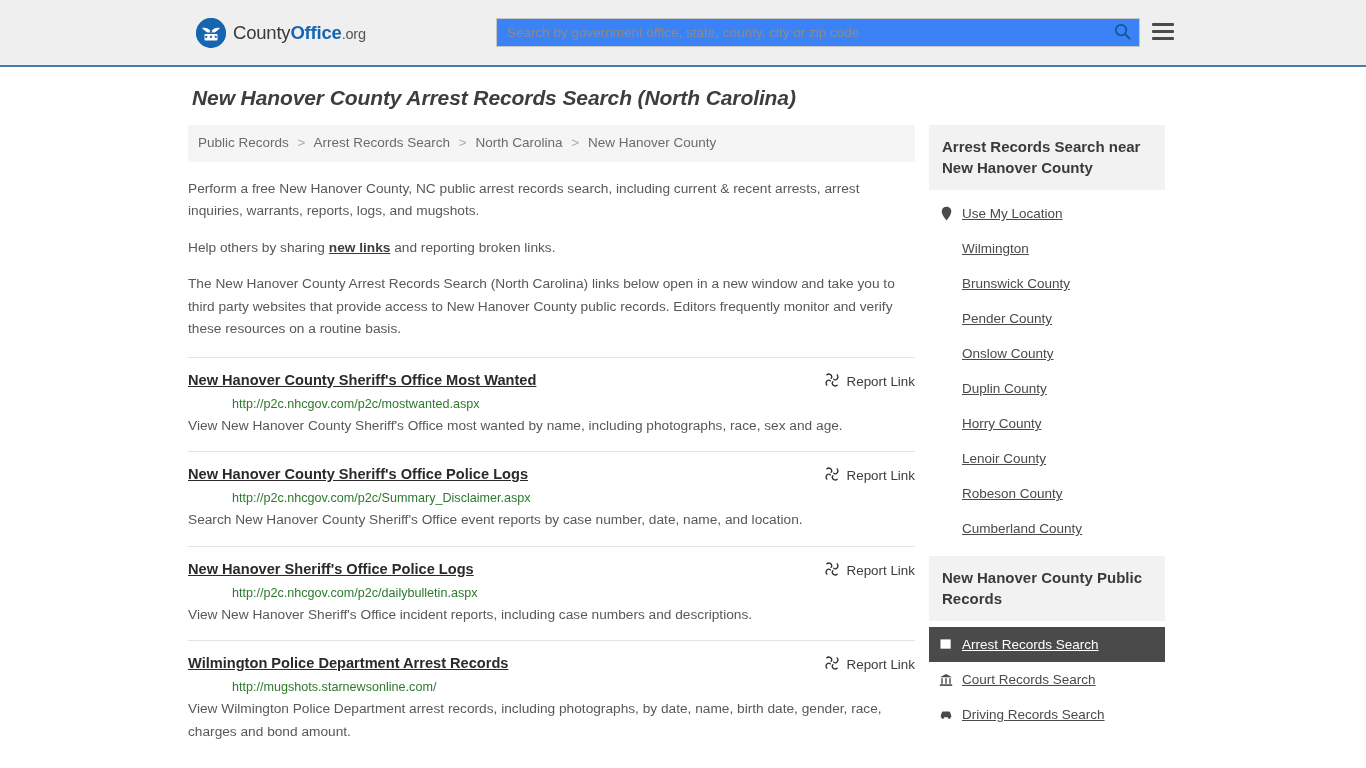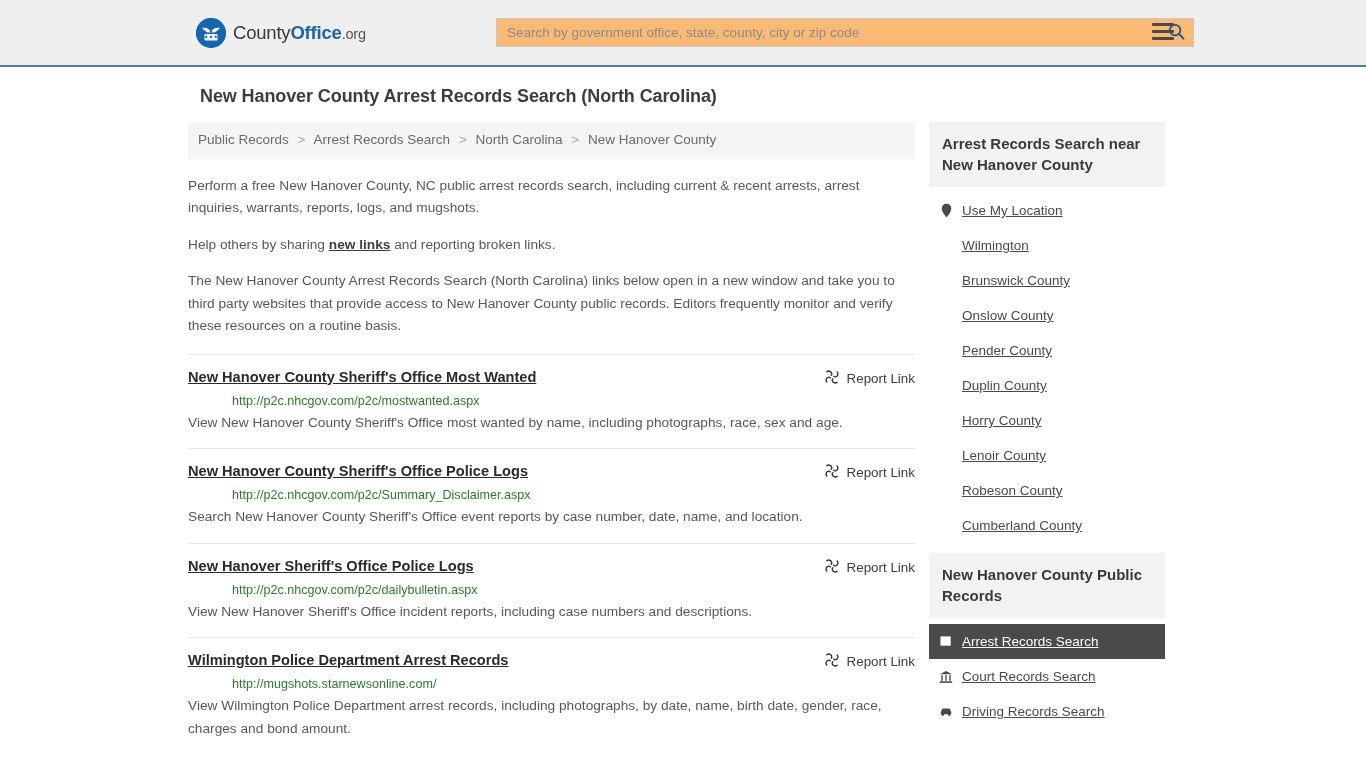--- a/index.html
+++ b/index.html
@@ -44,22 +44,22 @@
     color: #3a3a3a;
     white-space: nowrap;
   }
   .logo-text .b { color: #1565b0; font-weight: bold; }
   .logo-text .k { font-weight: normal; color: #3a3a3a;}
   .logo-text .org { font-size: 14.5px; color: #555; }
 
   .search-box {
     position: absolute;
     left: 496px; top: 18px;
-    width: 698px; height: 29px;
-    background: #fdba74;
+    width: 644px; height: 29px;
+    background: #3b82f6;
     border: 1px solid #c6c6c6;
     display: flex;
     align-items: center;
   }
   .search-input {
     border: 0; outline: 0;
     background: transparent;
     flex: 1;
     height: 100%;
     padding: 0 10px;
@@ -97,25 +97,26 @@
     padding: 0;
   }
   .container {
     width: 990px;
     margin: 0 auto;
     padding-top: 19px;
     display: block;
     position: relative;
   }
   h1.page-title {
-    font-size: 18px;
+    font-size: 21px;
     font-weight: bold;
     color: #3d3d3d;
-    margin: 0 0 15px 12px;
+    margin: 0 0 15px 4px;
     letter-spacing: -0.1px;
+    font-style: italic;
   }
   .cols {
     display: flex;
     align-items: flex-start;
     gap: 14px;
   }
   .main-col { width: 727px; flex: none; }
   .side-col { width: 236px; flex: none; }
 
   
@@ -396,27 +397,27 @@
             </li>
             <li>
               <a class="widget-link" href="#">
                 <span class="widget-icon spacer"></span>
                 <span class="lbl">Brunswick County</span>
               </a>
             </li>
             <li>
               <a class="widget-link" href="#">
                 <span class="widget-icon spacer"></span>
+                <span class="lbl">Pender County</span>
+              </a>
+            </li>
+            <li>
+              <a class="widget-link" href="#">
+                <span class="widget-icon spacer"></span>
                 <span class="lbl">Onslow County</span>
-              </a>
-            </li>
-            <li>
-              <a class="widget-link" href="#">
-                <span class="widget-icon spacer"></span>
-                <span class="lbl">Pender County</span>
               </a>
             </li>
             <li>
               <a class="widget-link" href="#">
                 <span class="widget-icon spacer"></span>
                 <span class="lbl">Duplin County</span>
               </a>
             </li>
             <li>
               <a class="widget-link" href="#">

